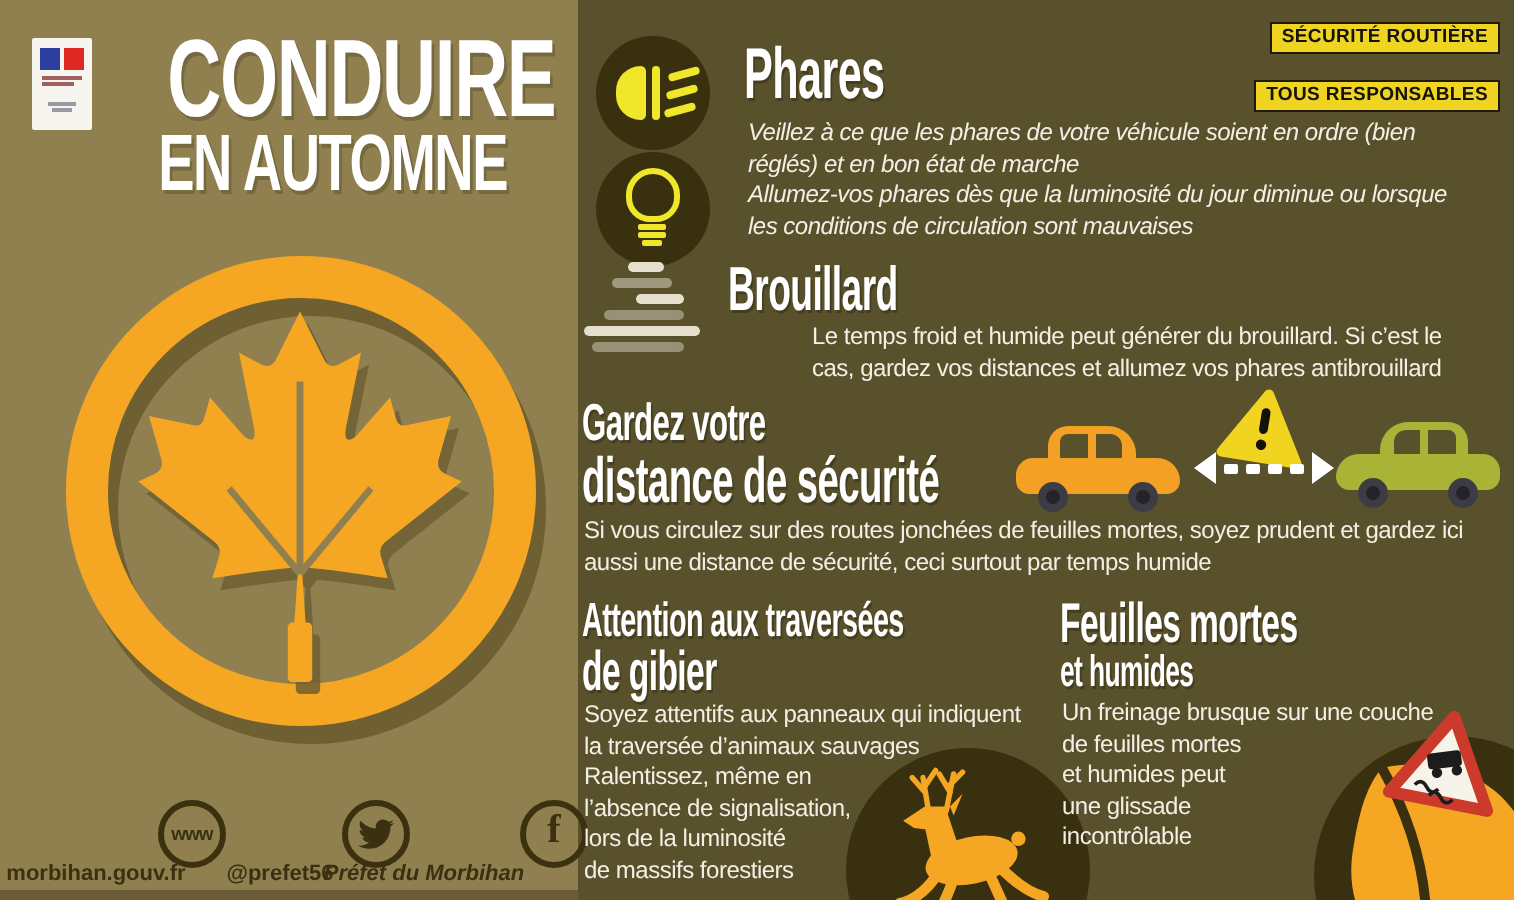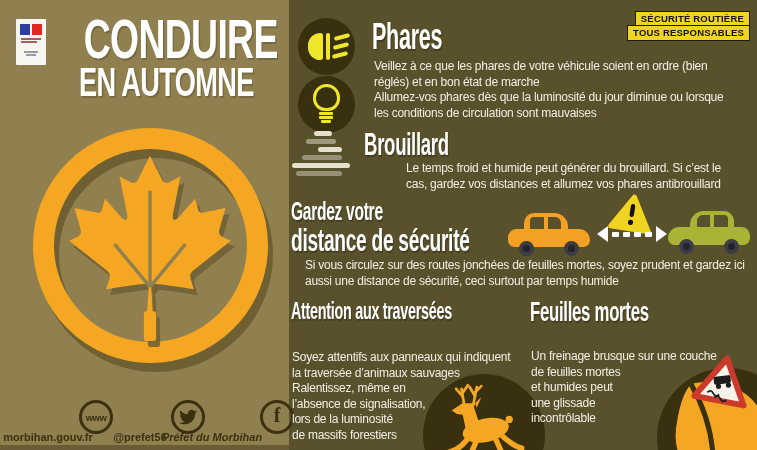--- a/index.html
+++ b/index.html
@@ -31,21 +31,21 @@
               box-sizing:border-box;top:400px;display:flex;align-items:center;justify-content:center;margin-left:48px;}
   .soc-www{left:31px;font-size:9.5px;font-weight:bold;color:#3B3110;letter-spacing:-.5px;}
   .soc-tw{left:123px;}
   .soc-fb{left:212px;font-family:"Liberation Serif",serif;font-size:20px;font-weight:bold;color:#3B3110;padding-bottom:4px;}
   .soc-label{position:absolute;top:431px;width:120px;text-align:center;font-size:11px;font-weight:600;color:#3B3110;}
   .lbl-www{left:-12px;} .lbl-tw{left:80px;} .lbl-fb{left:152px;font-style:italic;}
   
   .badge-strip{position:absolute;right:7px;background:#EFD521;border:1px solid #20190A;
                color:#151208;font-size:9.5px;font-weight:bold;padding:1px 5px 2px;
                letter-spacing:.2px;white-space:nowrap;}
-  .badge1{top:11px;} .badge2{top:25px;margin-left:12px;}
+  .badge1{top:11px;} .badge2{top:40px;margin-left:12px;}
   .sec-title{position:absolute;color:#FFFFFF;font-weight:bold;}
   .sec-title .condense{transform:scaleX(.6);transform-origin:left center;letter-spacing:-.5px;
                        text-shadow:1.5px 1.5px 0 rgba(30,25,8,.35);}
   .body-line{white-space:nowrap;font-size:12px;line-height:15.5px;letter-spacing:-.25px;color:#F3EFE5;}
   .lines{position:absolute;}
   .icon-circle{position:absolute;width:57px;height:57px;border-radius:50%;background:#39300F;}
   
   .hl-dome{position:absolute;left:10px;top:15px;width:15px;height:27px;background:#F0E72B;
            border-radius:14px 3px 3px 14px;}
   .hl-bar{position:absolute;left:28px;top:15px;width:4px;height:27px;background:#F0E72B;border-radius:2px;}
@@ -150,21 +150,21 @@
   </div>
   <div class="icon-circle" style="left:298px;top:76px;">
     <div class="bulb-glass"></div>
     <div class="bulb-base" style="left:21px;top:36px;width:14px;"></div>
     <div class="bulb-base" style="left:21px;top:40px;width:14px;"></div>
     <div class="bulb-base" style="left:23px;top:44px;width:10px;"></div>
   </div>
   <div class="sec-title" style="left:372px;top:18px;font-size:36px;line-height:38px;">
     <span class="condense">Phares</span>
   </div>
-  <div class="lines" style="left:374px;top:59px;">
+  <div class="lines" style="left:374px;top:59px;font-style:italic;">
     <div class="body-line">Veillez à ce que les phares de votre véhicule soient en ordre (bien</div>
     <div class="body-line">réglés) et en bon état de marche</div>
     <div class="body-line">Allumez-vos phares dès que la luminosité du jour diminue ou lorsque</div>
     <div class="body-line">les conditions de circulation sont mauvaises</div>
   </div>
 
   <div class="fog">
     <div class="fog-bar"></div>
       <div class="fog-bar"></div>
     <div class="fog-bar"></div>
@@ -208,27 +208,30 @@
     <div class="head-r"></div>
   </div>
   <div class="car car-green" style="left:668px;top:211px;">
     <div class="roof"></div>
     <div class="win w1"></div>
       <div class="win w2"></div>
     <div class="bod"></div>
     <div class="wheel wh1"></div>
       <div class="wheel wh2"></div>
   </div>
-  <div class="lines" style="left:305px;top:258px;">
+  <div class="lines" style="left:292px;top:258px;">
     <div class="body-line">Si vous circulez sur des routes jonchées de feuilles mortes, soyez prudent et gardez ici</div>
     <div class="body-line">aussi une distance de sécurité, ceci surtout par temps humide</div>
   </div>
 
   <div class="sec-title" style="left:291px;top:299px;font-size:24px;line-height:24px;">
     <span class="condense">Attention aux traversées</span>
+  </div>
+  <div class="sec-title" style="left:291px;top:323px;font-size:28px;line-height:26px;">
+    <span class="condense">de gibier</span>
   </div>
   <div class="lines" style="left:292px;top:350px;">
     <div class="body-line">Soyez attentifs aux panneaux qui indiquent</div>
     <div class="body-line">la traversée d’animaux sauvages</div>
     <div class="body-line">Ralentissez, même en</div>
     <div class="body-line">l’absence de signalisation,</div>
     <div class="body-line">lors de la luminosité</div>
     <div class="body-line">de massifs forestiers</div>
   </div>
   <div class="deer-circle">
@@ -252,20 +255,23 @@
         <path d="M44 64 C 38 74 30 80 22 82"></path>
         <path d="M52 68 C 48 80 44 88 38 94"></path>
         <path d="M78 62 C 86 70 94 76 102 78"></path>
         <path d="M72 66 C 78 78 82 90 88 98"></path>
       </g>
     </svg>
   </div>
 
   <div class="sec-title" style="left:530px;top:299px;font-size:28px;line-height:26px;">
     <span class="condense">Feuilles mortes</span>
+  </div>
+  <div class="sec-title" style="left:530px;top:325px;font-size:22px;line-height:22px;">
+    <span class="condense">et humides</span>
   </div>
   <div class="lines" style="left:531px;top:349px;">
     <div class="body-line">Un freinage brusque sur une couche</div>
     <div class="body-line">de feuilles mortes</div>
     <div class="body-line">et humides peut</div>
     <div class="body-line">une glissade</div>
     <div class="body-line">incontrôlable</div>
   </div>
   <div class="leaf-circle">
     <svg width="140" height="140" viewBox="0 0 140 140">

